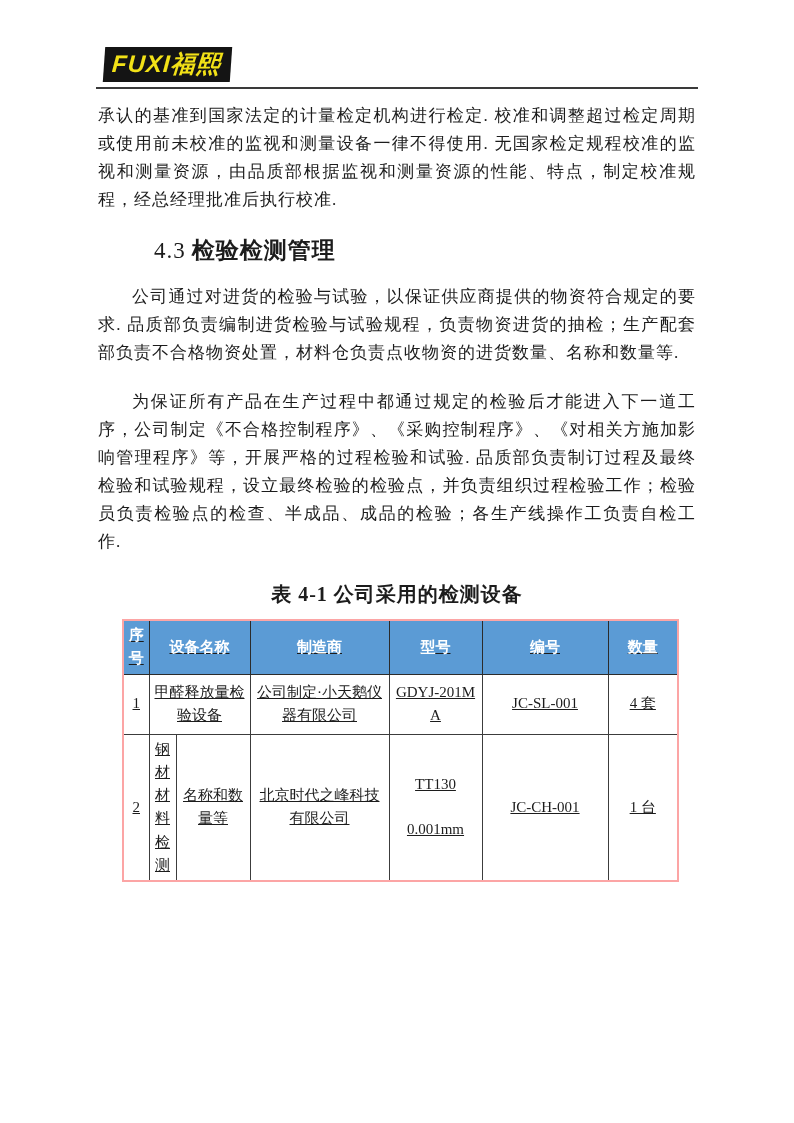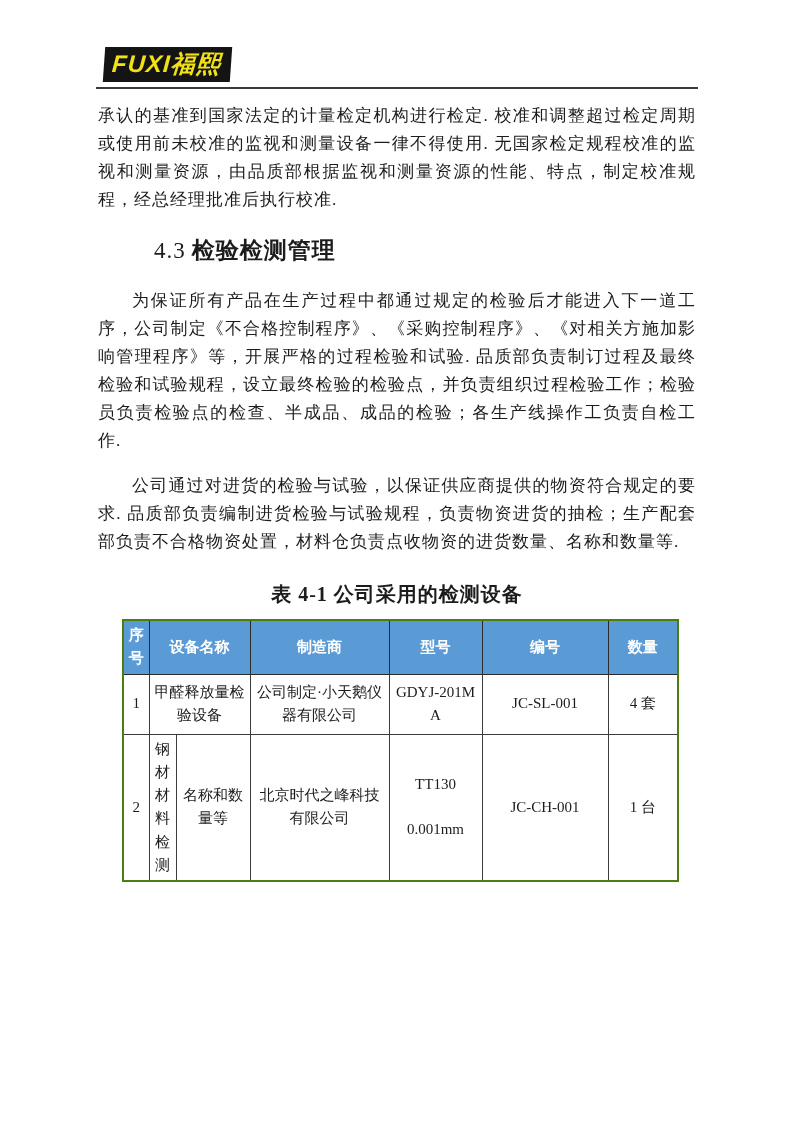--- a/index.html
+++ b/index.html
@@ -75,21 +75,21 @@
     font-size: 15px;
   }
   table.equip th, table.equip td {
     border: 1px solid #3c3c3c;
     text-align: center;
     vertical-align: middle;
     padding: 3px 4px;
     word-break: break-all;
     line-height: 1.55;
   }
-  table.equip { border: 2px solid #4d7c0f; }
+  table.equip { border: 2px solid #fca5a5; text-decoration: underline; }
   table.equip thead th {
     background: #5B9BD5;
     color: #ffffff;
     font-weight: bold;
     height: 45px;
     border-color: #2b2b2b;
   }
   tr.row-1 td { height: 60px; }
   tr.row-2 td { height: 125px; }
   td.cell-name-span { text-align: left; padding-left: 8px; }
@@ -111,23 +111,23 @@
   </div>
 
   <div class="doc-main">
 
     <p class="body-par par-1">承认的基准到国家法定的计量检定机构进行检定. 校准和调整超过检定周期或使用前未校准的监视和测量设备一律不得使用. 无国家检定规程校准的监视和测量资源，由品质部根据监视和测量资源的性能、特点，制定校准规程，经总经理批准后执行校准.</p>
 
     <h2 class="section-heading">
       <span class="num">4.3</span><span class="ttl">检验检测管理</span>
     </h2>
 
+    <p class="body-par par-indent par-2">公司通过对进货的检验与试验，以保证供应商提供的物资符合规定的要求. 品质部负责编制进货检验与试验规程，负责物资进货的抽检；生产配套部负责不合格物资处置，材料仓负责点收物资的进货数量、名称和数量等.</p>
+
     <p class="body-par par-indent par-3">为保证所有产品在生产过程中都通过规定的检验后才能进入下一道工序，公司制定《不合格控制程序》、《采购控制程序》、《对相关方施加影响管理程序》等，开展严格的过程检验和试验. 品质部负责制订过程及最终检验和试验规程，设立最终检验的检验点，并负责组织过程检验工作；检验员负责检验点的检查、半成品、成品的检验；各生产线操作工负责自检工作.</p>
-
-    <p class="body-par par-indent par-2">公司通过对进货的检验与试验，以保证供应商提供的物资符合规定的要求. 品质部负责编制进货检验与试验规程，负责物资进货的抽检；生产配套部负责不合格物资处置，材料仓负责点收物资的进货数量、名称和数量等.</p>
 
     <div class="table-caption">表 4-1 公司采用的检测设备</div>
 
     <table class="equip">
       <colgroup>
         <col style="width:26px">
         <col style="width:27px">
         <col style="width:74px">
         <col style="width:139px">
         <col style="width:93px">

